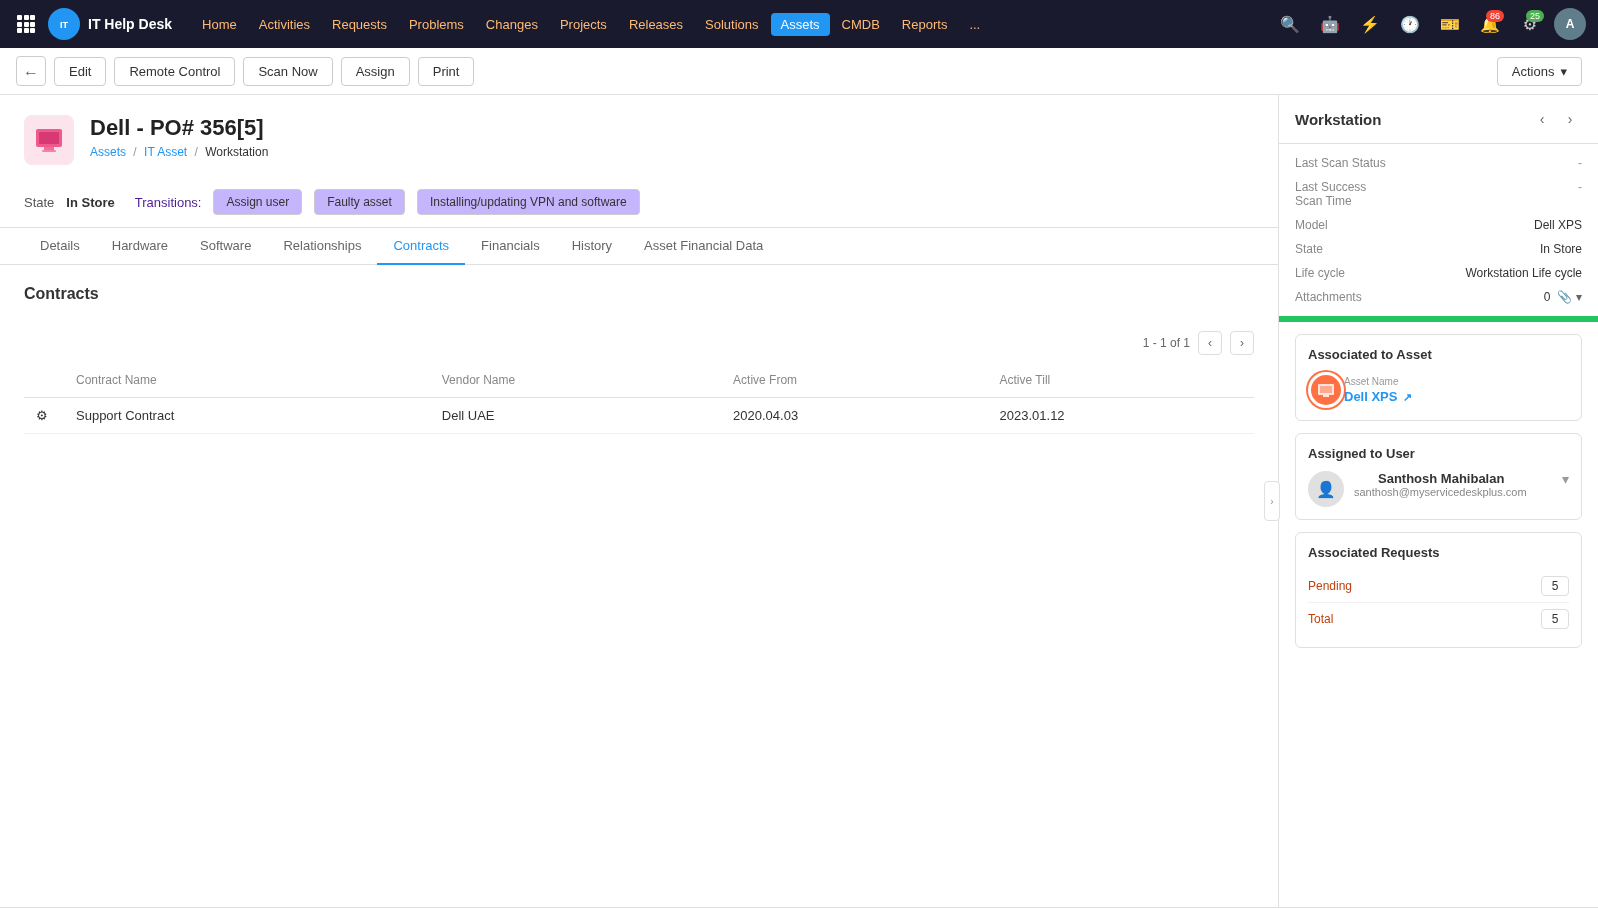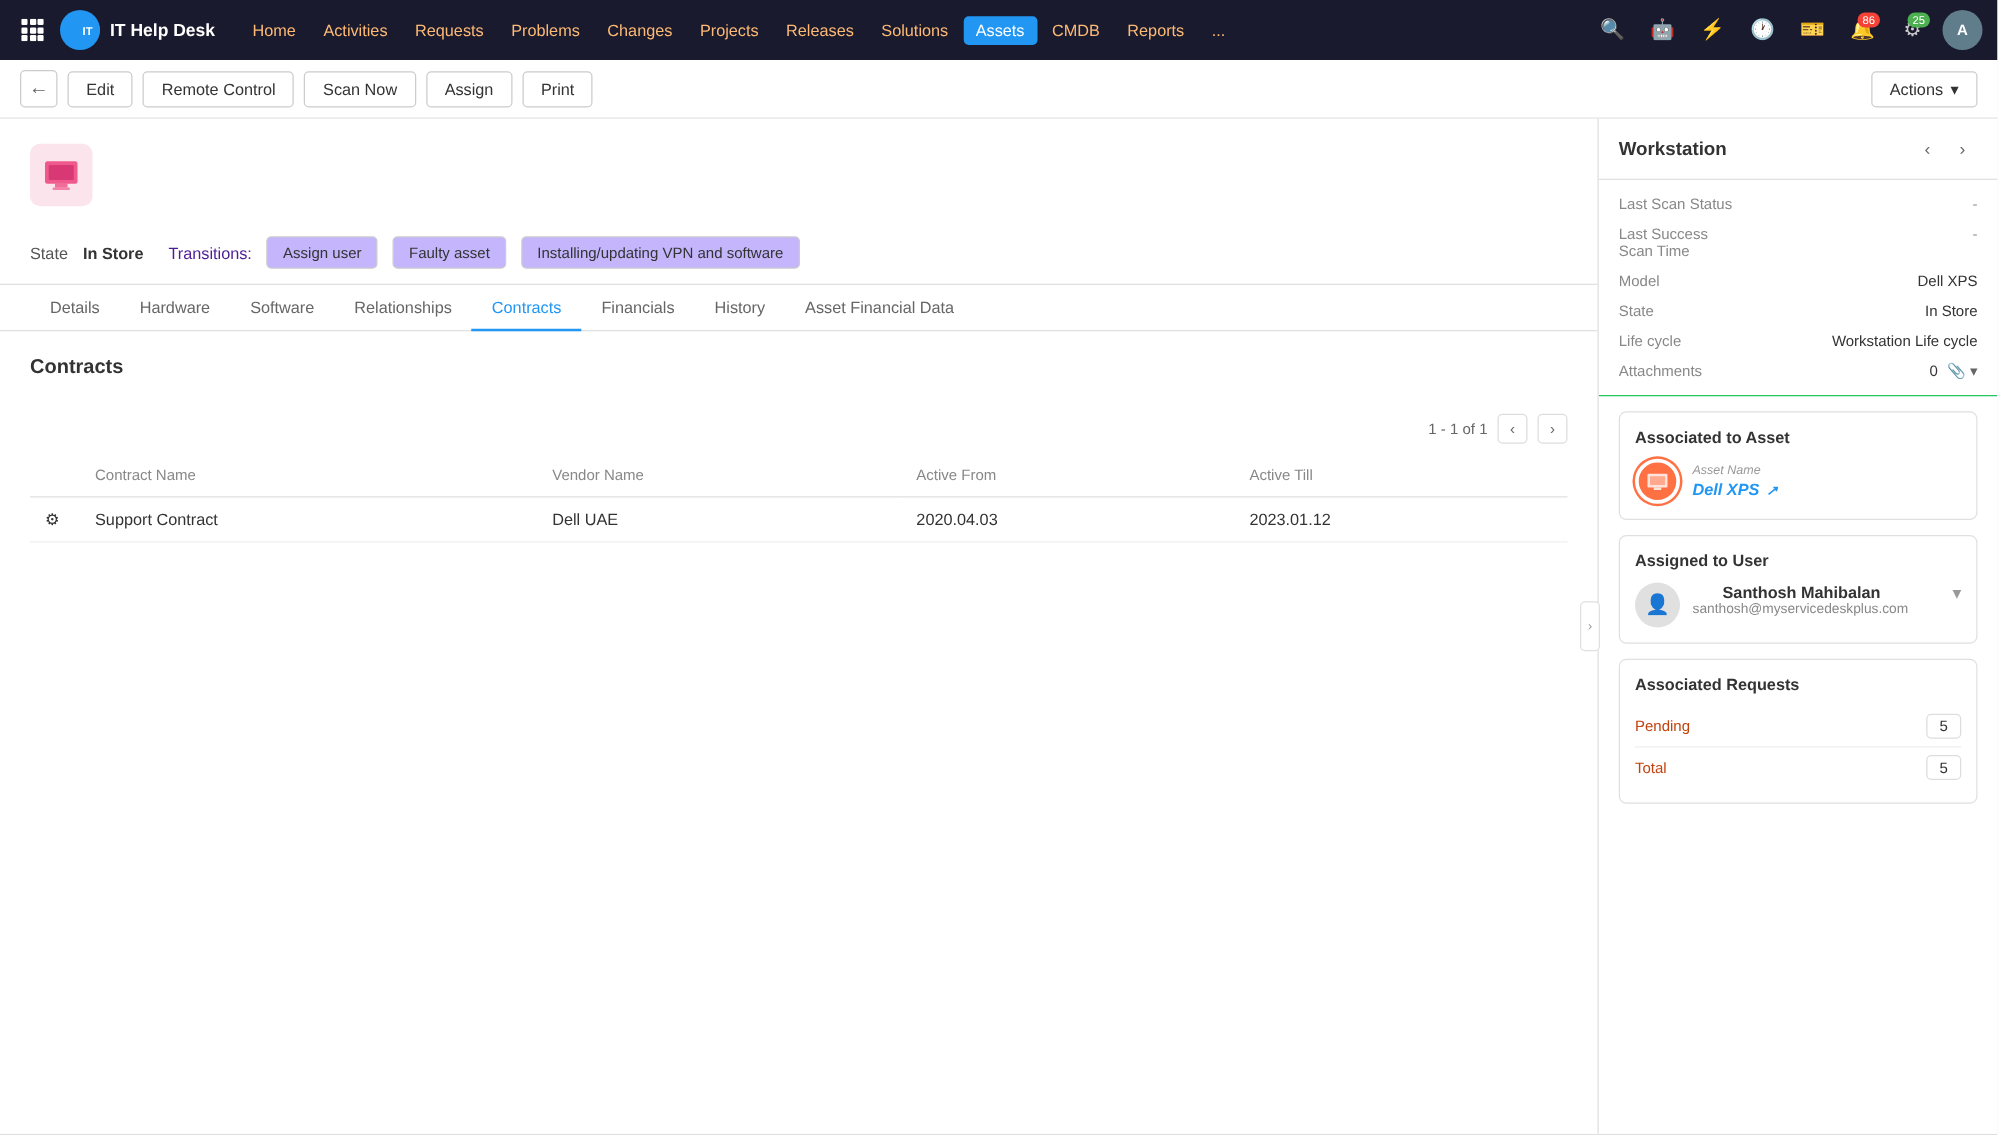--- a/index.html
+++ b/index.html
@@ -5,21 +5,21 @@
     * { box-sizing: border-box; margin: 0; padding: 0; }
     body { font-family: -apple-system, BlinkMacSystemFont, 'Segoe UI', sans-serif; font-size: 13px; background: #f5f5f5; color: #333; overflow: hidden; }
 
     
     .top-nav {
       display: flex; align-items: center; background: #1a1a2e; color: #fff;
       height: 48px; padding: 0 12px; gap: 4px;
     }
     .nav-grid-icon { width: 28px; height: 28px; display: flex; align-items: center; justify-content: center; cursor: pointer; margin-right: 4px; }
     .nav-logo { display: flex; align-items: center; gap: 8px; margin-right: 16px; }
-    .nav-logo-img { width: 32px; height: 32px; background: #2196f3; border-radius: 50%; display: flex; align-items: center; justify-content: flex-end; font-weight: bold; font-size: 11px; color: #fff; }
+    .nav-logo-img { width: 32px; height: 32px; background: #2196f3; border-radius: 50%; display: flex; align-items: center; justify-content: center; font-weight: bold; font-size: 11px; color: #fff; }
     .nav-app-name { font-size: 14px; font-weight: 600; color: #fff; white-space: nowrap; }
     .nav-links { display: flex; gap: 2px; flex: 1; }
     .nav-link { padding: 4px 10px; border-radius: 4px; cursor: pointer; font-size: 13px; color: #fdba74; white-space: nowrap; }
     .nav-link.active { background: #2196f3; color: #fff; }
     .nav-icons { display: flex; align-items: center; gap: 8px; margin-left: 8px; }
     .nav-icon-btn { width: 32px; height: 32px; display: flex; align-items: center; justify-content: center; cursor: pointer; color: #ccc; border-radius: 4px; position: relative; font-size: 16px; }
     .badge { position: absolute; top: 2px; right: 2px; background: #f44336; color: #fff; font-size: 9px; border-radius: 8px; padding: 1px 4px; min-width: 16px; text-align: center; }
     .badge.green { background: #4caf50; }
     .nav-avatar { width: 32px; height: 32px; background: #607d8b; border-radius: 50%; cursor: pointer; display: flex; align-items: center; justify-content: center; color: #fff; font-size: 12px; font-weight: bold; }
 
@@ -78,21 +78,21 @@
     .contracts-table td { padding: 10px 12px; border-bottom: 1px solid #f0f0f0; font-size: 13px; color: #333; }
     .gear-icon-cell { color: #999; cursor: pointer; font-size: 14px; }
 
     
     .sidebar { width: 320px; flex-shrink: 0; border-left: 1px solid #e0e0e0; background: #fff; overflow-y: auto; }
     .sidebar-header { display: flex; align-items: center; justify-content: space-between; padding: 12px 16px; border-bottom: 1px solid #e0e0e0; }
     .sidebar-title { font-size: 15px; font-weight: 600; color: #333; }
     .sidebar-nav { display: flex; gap: 4px; }
     .sidebar-nav-btn { width: 24px; height: 24px; display: flex; align-items: center; justify-content: center; cursor: pointer; color: #666; font-size: 14px; border: none; background: none; }
 
-    .sidebar-section { padding: 12px 16px; border-bottom: 1px solid #22c55e; }
+    .sidebar-section { padding: 12px 16px; border-bottom: 6px solid #22c55e; }
     .sidebar-row { display: flex; justify-content: space-between; align-items: flex-start; margin-bottom: 10px; }
     .sidebar-row:last-child { margin-bottom: 0; }
     .sidebar-label { color: #888; font-size: 12px; flex-shrink: 0; width: 140px; }
     .sidebar-value { color: #333; font-size: 12px; font-weight: 500; text-align: right; }
     .sidebar-value.dash { color: #999; }
 
     .sidebar-box { margin: 12px 16px; border: 1px solid #e0e0e0; border-radius: 6px; padding: 12px; }
     .sidebar-box-title { font-size: 13px; font-weight: 600; color: #333; margin-bottom: 10px; }
 
     .asset-name-label { font-size: 10px; color: #999; display: block; margin-bottom: 2px; }
@@ -101,21 +101,21 @@
     .user-row { display: flex; align-items: flex-start; gap: 10px; }
     .user-avatar { width: 36px; height: 36px; background: #e0e0e0; border-radius: 50%; flex-shrink: 0; display: flex; align-items: center; justify-content: center; color: #999; font-size: 16px; }
     .user-name { font-size: 13px; font-weight: 600; color: #333; margin-left: 24px; }
     .user-email { font-size: 11px; color: #888; }
 
     .requests-row { display: flex; justify-content: space-between; align-items: center; padding: 6px 0; border-bottom: 1px solid #f0f0f0; }
     .requests-row:last-child { border-bottom: none; }
     .requests-row-label { font-size: 12px; color: #c2410c; }
     .requests-badge { background: #fff; border: 1px solid #ddd; border-radius: 4px; padding: 2px 8px; font-size: 12px; color: #333; min-width: 28px; text-align: center; }
 
-    .associated-asset-row { display: flex; align-items: center; gap: 10px; font-style: italic; }
+    .associated-asset-row { display: flex; align-items: center; gap: 0; }
     .asset-circle { width: 36px; height: 36px; border-radius: 50%; background: #ff7043; display: flex; align-items: center; justify-content: center; font-size: 14px; color: #fff; border: 3px solid #fff; box-shadow: 0 0 0 2px #ff7043; }
 
     
     .bottom-bar { height: 44px; background: #fff; border-top: 1px solid #e0e0e0; display: flex; align-items: center; justify-content: flex-end; padding: 0 16px; gap: 16px; }
   </style>
 </head>
 <body>
 
 <div class="top-nav">
   <div class="nav-grid-icon">
@@ -191,20 +191,30 @@
   <div class="content-area">
 
     <div class="asset-header">
       <div class="asset-icon">
         <svg width="30" height="30" viewBox="0 0 30 30" fill="none">
           <rect x="2" y="4" width="26" height="18" rx="2" fill="#e91e63" opacity="0.7"></rect>
           <rect x="5" y="7" width="20" height="12" rx="1" fill="#c2185b" opacity="0.5"></rect>
           <rect x="10" y="22" width="10" height="3" fill="#e91e63" opacity="0.6"></rect>
           <rect x="8" y="25" width="14" height="2" rx="1" fill="#e91e63" opacity="0.5"></rect>
         </svg>
+      </div>
+      <div>
+        <div class="asset-title">Dell - PO# 356[5]</div>
+        <div class="asset-breadcrumb">
+          <span>Assets</span>
+          <span style="color:#999;margin:0 4px;">/</span>
+          <span>IT Asset</span>
+          <span style="color:#999;margin:0 4px;">/</span>
+          <span style="color:#333;">Workstation</span>
+        </div>
       </div>
     </div>
 
     <div class="state-bar">
       <span class="state-label">State</span>
       <span class="state-value">In Store</span>
       <span class="transitions-label">Transitions:</span>
       <button class="transition-btn">Assign user</button>
       <button class="transition-btn">Faulty asset</button>
       <button class="transition-btn">Installing/updating VPN and software</button>

